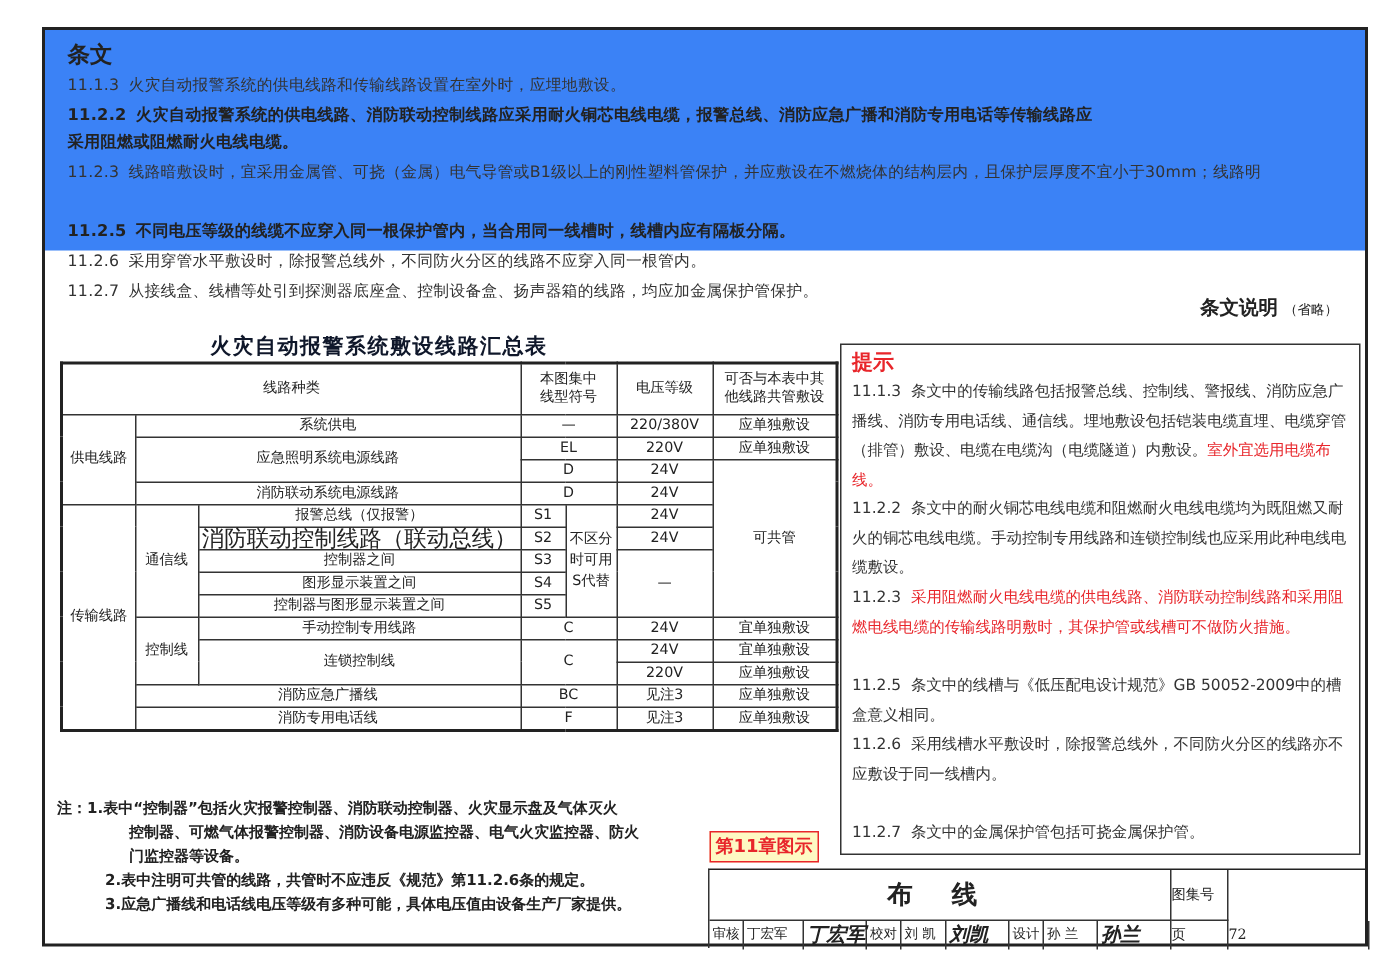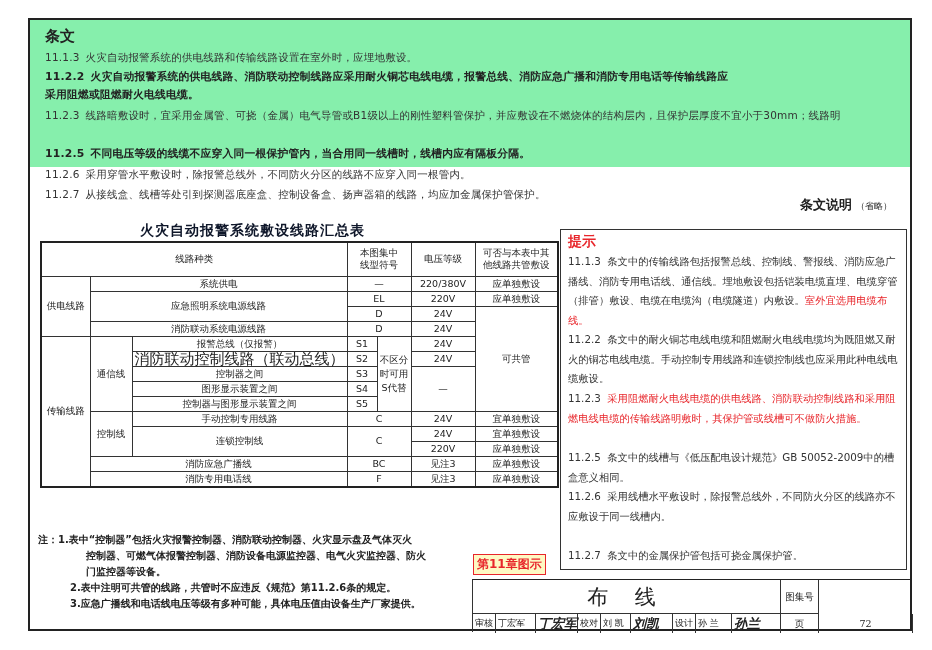--- a/index.html
+++ b/index.html
@@ -1,20 +1,20 @@
 <!DOCTYPE html>
 <html><head>
 <meta charset="utf-8">
 <style>
   html, body { margin:0; padding:0; background:#ffffff; }
   body { width:932px; height:650px; position:relative; overflow:hidden;
          font-family:"DejaVu Sans", "Liberation Sans", sans-serif; color:#222; }
   .frame { position:absolute; left:28px; top:18px; width:884px; height:613px;
            border:2px solid #222; box-sizing:border-box; background:#fff; }
-  .pink { position:absolute; left:0; top:0; right:0; height:147px; background:#86efac;text-align:center; }
+  .pink { position:absolute; left:0; top:0; right:0; height:147px; background:#3b82f6;text-align:center; }
   .pink .heading { position:absolute; left:15px; top:7px; font-size:15px; font-weight:bold; color:#222; }
   .clause { position:absolute; left:15px; font-size:10.5px; line-height:14px; color:#333; white-space:nowrap; letter-spacing:0.2px; }
   .clause.bold { font-weight:bold; color:#222; font-size:10.8px; }
   .clause .num { margin-right:6px; }
   .explain { position:absolute; right:18px; top:176px; font-size:13px; font-weight:bold; color:#222; }
   .explain small { font-size:9px; font-weight:normal; margin-left:4px; }
 
   .table-title { position:absolute; left:110px; top:202px; font-size:14px; font-weight:bold; color:#0f172a; letter-spacing:1px; }
   table.summary { position:absolute; left:10px; top:221px; border-collapse:collapse; font-size:9.5px; color:#222; }
   table.summary td { border:1px solid #333; text-align:center; padding:0 2px; height:14px; line-height:12px; white-space:nowrap; }
@@ -24,22 +24,22 @@
 
   .hint { position:absolute; left:530px; top:209px; width:347px; height:341px; border:1px solid #333; box-sizing:border-box; background:#fff; }
   .hint .hint-title { position:absolute; left:7px; top:3px; font-size:14px; font-weight:bold; color:#e8262b; }
   .hint .para { position:absolute; left:7px; width:335px; font-size:10.3px; line-height:19.5px; color:#333; }
   .red { color:#e8262b; }
 
   .chapter-badge { position:absolute; left:443px; top:534px; border:1.5px solid #e8262b; color:#e8262b; font-size:12px; font-weight:bold; padding:1px 3px; background:#fef9c3; }
 
   .titleblock { position:absolute; left:442px; top:559px; width:440px; height:53px; border-top:1.5px solid #222; border-left:1px solid #333; box-sizing:border-box; }
   .tb-main { position:absolute; left:0; top:0; width:308px; height:34px; border-right:1px solid #333; border-bottom:1px solid #333; box-sizing:border-box;
-             text-align:center; font-size:21px; font-weight:normal; line-height:34px; letter-spacing:10px; }
-  .tb-cell { position:absolute; border-right:1px solid #333; border-bottom:1px solid #333; box-sizing:border-box; text-align:center; font-size:9.5px; font-family:"DejaVu Serif", "Liberation Serif", serif; }
+             text-align:center; font-size:17px; font-weight:bold; line-height:34px; letter-spacing:10px; }
+  .tb-cell { position:absolute; border-right:1px solid #333; border-bottom:1px solid #333; box-sizing:border-box; font-size:9.5px; font-family:"DejaVu Serif", "Liberation Serif", serif; }
   .tb-sign { position:absolute; left:0; top:34px; width:308px; height:19px; display:flex; font-size:9px; align-items:center; border-right:1px solid #333; box-sizing:border-box; }
   .tb-sign span { display:inline-block; border-right:1px solid #333; height:19px; line-height:19px; padding:0 2px; box-sizing:border-box; white-space:nowrap; }
   .sig { font-family:"DejaVu Serif", serif; font-style:italic; font-weight:bold; font-size:13px; }
 </style>
 </head>
 <body>
 
 <div class="frame">
 
   <div class="pink">

